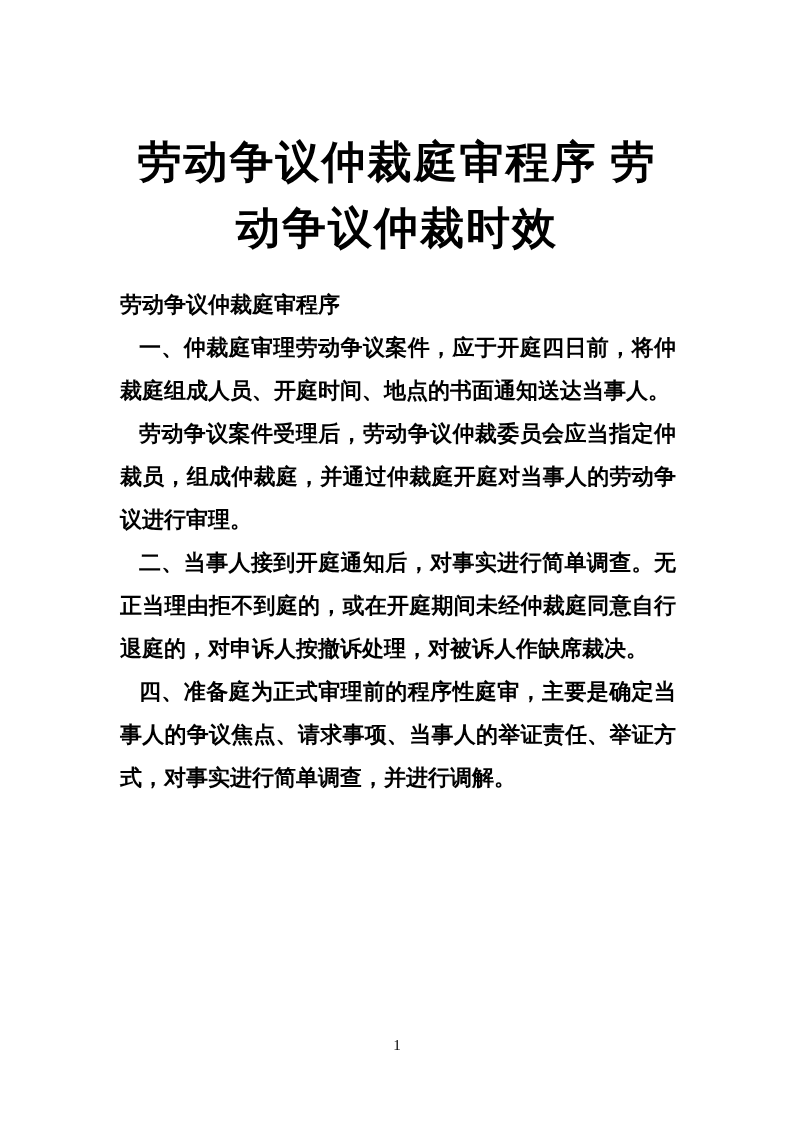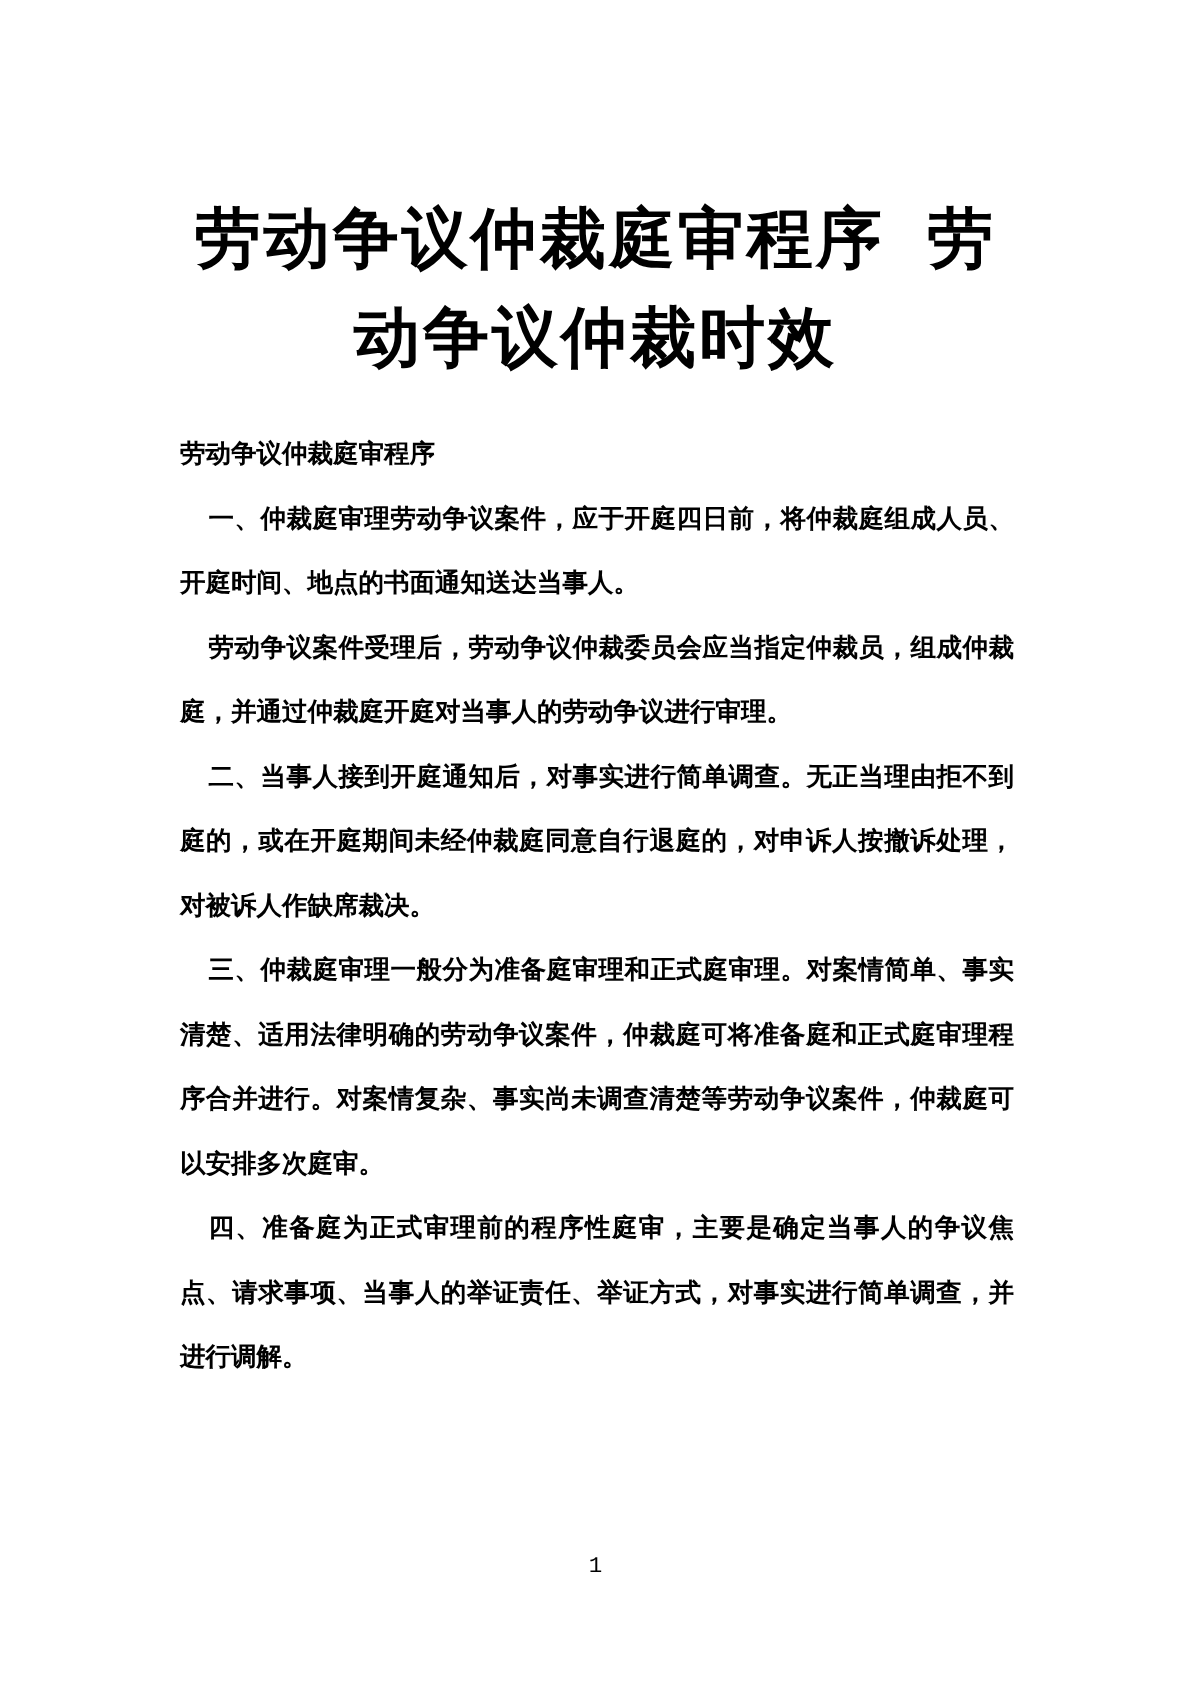--- a/index.html
+++ b/index.html
@@ -6,21 +6,21 @@
     margin: 0;
     padding: 0;
     background: #ffffff;
   }
   .page {
     position: relative;
     width: 794px;
     height: 1123px;
     background: #ffffff;
     color: #000000;
-    font-family: Liberation Mono, monospace;
+    font-family: Liberation Serif, serif;
     overflow: hidden;
   }
   .doc-title {
     position: absolute;
     top: 130px;
     left: 60px;
     right: 60px;
     margin: 0;
     text-align: center;
     font-size: 44px;
@@ -30,21 +30,21 @@
   }
   .title-line {
     display: block;
     white-space: nowrap;
   }
   .doc-body {
     position: absolute;
     top: 283px;
     left: 120px;
     width: 556px;
-    font-size: 17px;
+    font-size: 22px;
     font-weight: bold;
     line-height: 43px;
     text-align: justify;
     text-justify: inter-character;
   }
   .doc-body p {
     margin: 0;
     padding: 0;
   }
   .para {
@@ -72,21 +72,20 @@
   <h1 class="doc-title">
     <span class="title-line">劳动争议仲裁庭审程序 劳</span>
     <span class="title-line">动争议仲裁时效</span>
   </h1>
 
   <div class="doc-body">
     <p class="section-heading">劳动争议仲裁庭审程序</p>
     <p class="para">一、仲裁庭审理劳动争议案件，应于开庭四日前，将仲裁庭组成人员、开庭时间、地点的书面通知送达当事人。</p>
     <p class="para">劳动争议案件受理后，劳动争议仲裁委员会应当指定仲裁员，组成仲裁庭，并通过仲裁庭开庭对当事人的劳动争议进行审理。</p>
     <p class="para">二、当事人接到开庭通知后，对事实进行简单调查。无正当理由拒不到庭的，或在开庭期间未经仲裁庭同意自行退庭的，对申诉人按撤诉处理，对被诉人作缺席裁决。</p>
-    <p class="para">三、仲裁庭审理一般分为准备庭审理和正式庭审理。对案情简单、事实清楚、适用法律明确的劳动争议案件，仲裁庭可将准备庭和正式庭审理程序合并进行。对案情复杂、事实尚未调查清楚等劳动争议案件，仲裁庭可以安排多次庭审。</p>
     <p class="para">四、准备庭为正式审理前的程序性庭审，主要是确定当事人的争议焦点、请求事项、当事人的举证责任、举证方式，对事实进行简单调查，并进行调解。</p>
   </div>
 
   <div class="page-footer">
     <span>1</span>
   </div>
 
 </div>
 
 </body></html>

